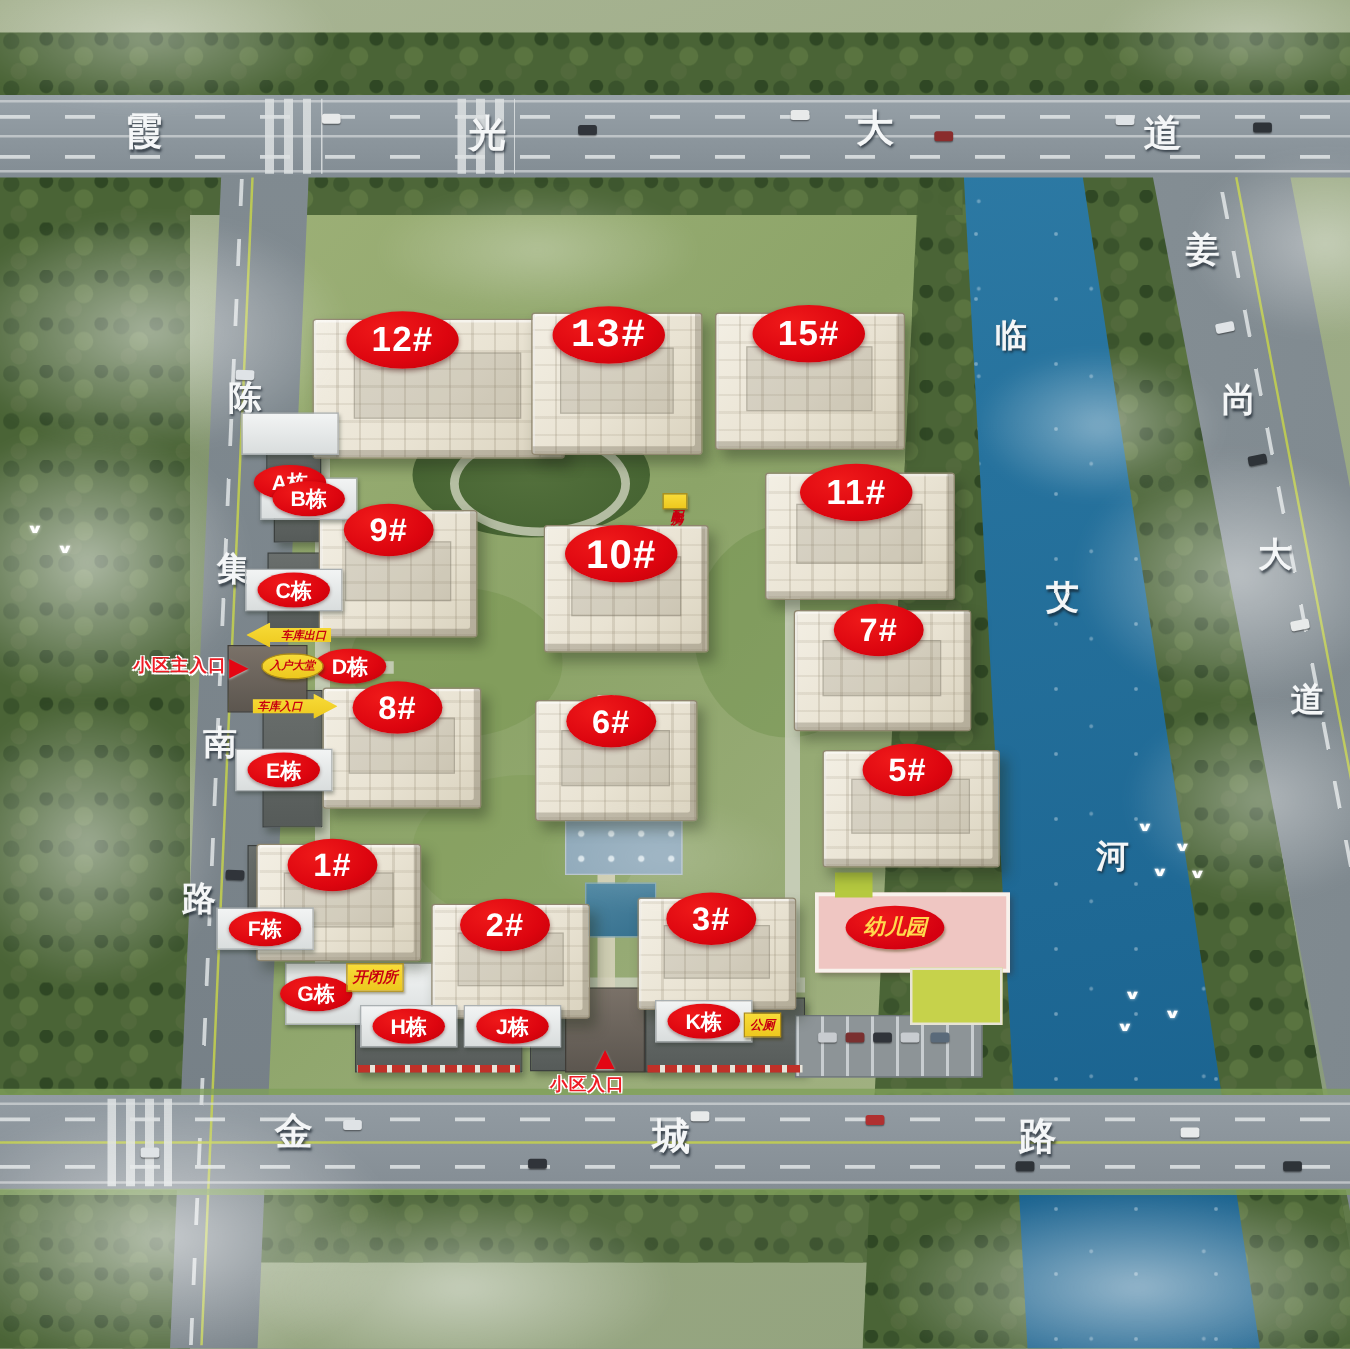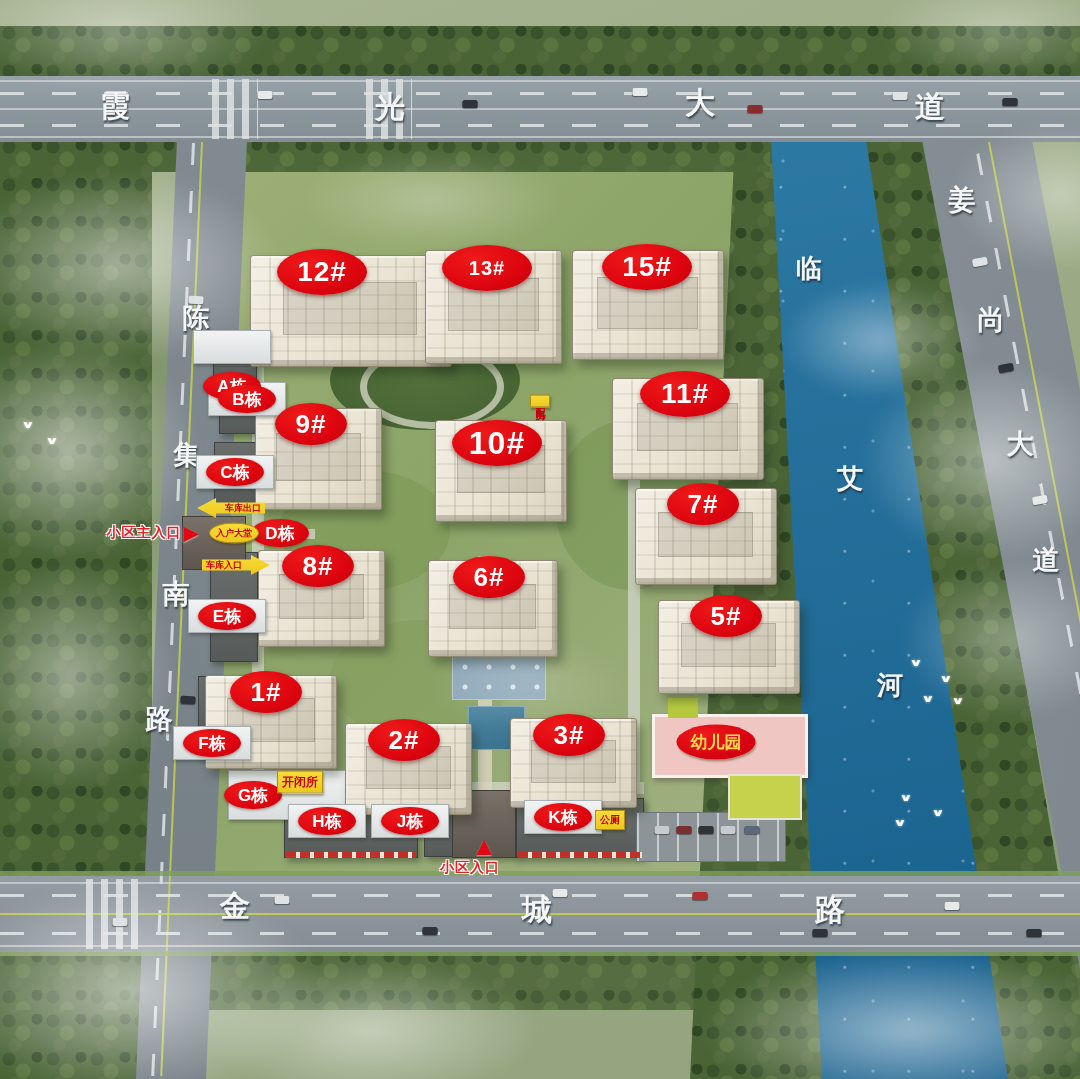--- a/index.html
+++ b/index.html
@@ -77,21 +77,21 @@
     text-shadow:1px 2px 2px rgba(20,30,40,.7),0 0 1px rgba(255,255,255,.4);}
   .num-label{position:absolute;z-index:32;transform:translate(-50%,-50%);display:flex;align-items:center;justify-content:center;
     background:radial-gradient(ellipse at 35% 30%,#ef1a1a 0%,#dd050f 60%,#c00008 100%);
     color:#fff;font-weight:bold;border-radius:50%;letter-spacing:1px;box-shadow:0 2px 4px rgba(60,0,0,.45);}
   .dong-label{position:absolute;z-index:32;transform:translate(-50%,-50%);display:flex;align-items:center;justify-content:center;
     width:58px;height:28px;background:radial-gradient(ellipse at 35% 30%,#ef1a1a 0%,#dd050f 60%,#c00008 100%);
     color:#fff;font-weight:bold;font-size:17px;border-radius:50%;box-shadow:0 1px 3px rgba(60,0,0,.45);}
   .board{position:absolute;z-index:31;transform:translate(-50%,-50%);width:76px;height:32px;
     background:linear-gradient(180deg,#f2f4f4,#d9dddd);border:1px solid #aab0b2;box-shadow:1px 2px 3px rgba(40,50,40,.4);}
   .fac{position:absolute;z-index:32;transform:translate(-50%,-50%);color:#c80010;font-weight:bold;white-space:nowrap;
-    background:linear-gradient(180deg,#f8dc39,#edc81e);border:1px solid #b08e14;box-shadow:1px 2px 2px rgba(60,50,0,.4);}
+    background:linear-gradient(180deg,#f8dc39,#edc81e);border:1px solid #b08e14;box-shadow:1px 2px 2px rgba(60,50,0,.4);font-style:italic;}
   .fac-rect{padding:2px 4px;}
   .fac-vert{writing-mode:vertical-rl;text-orientation:upright;padding:4px 2px;letter-spacing:1px;}
   .fac-oval{border-radius:50%;padding:3px 6px;border:1px solid #b08e14;}
   .fac-arrow{width:64px;height:20px;display:flex;align-items:center;border:none;box-shadow:none;}
   .fac-arrow-right{clip-path:polygon(0 22%,72% 22%,72% 0%,100% 50%,72% 100%,72% 78%,0 78%);justify-content:flex-start;padding-left:4px;}
   .fac-arrow-left{clip-path:polygon(100% 22%,28% 22%,28% 0%,0 50%,28% 100%,28% 78%,100% 78%);justify-content:flex-end;padding-right:4px;}
   .fac-kg{background:radial-gradient(ellipse at 35% 30%,#ef1a1a,#d50010 70%);color:#ffd94d;border:none;border-radius:50%;padding:6px 14px;}
   .ent-text{position:absolute;z-index:33;transform:translate(-50%,-50%);color:#ee1c25;font-weight:bold;font-size:14px;letter-spacing:1px;white-space:nowrap;
     text-shadow:-1px -1px 0 #fff,1px -1px 0 #fff,-1px 1px 0 #fff,1px 1px 0 #fff;}
   .ent-arrow{position:absolute;z-index:33;transform:translate(-50%,-50%);color:#e30613;font-size:26px;line-height:1;
@@ -251,21 +251,21 @@
       <div class="road-char" style="left: 991px; top: 320px; font-size: 27px;">尚</div>
       <div class="road-char" style="left: 1020px; top: 444px; font-size: 27px;">大</div>
       <div class="road-char" style="left: 1046px; top: 560px; font-size: 27px;">道</div>
       <div class="road-char" style="left: 235px; top: 906px; font-size: 30px;">金</div>
       <div class="road-char" style="left: 537px; top: 910px; font-size: 30px;">城</div>
       <div class="road-char" style="left: 830px; top: 910px; font-size: 30px;">路</div>
       <div class="road-char" style="left: 809px; top: 268px; font-size: 26px;">临</div>
       <div class="road-char" style="left: 850px; top: 478px; font-size: 26px;">艾</div>
       <div class="road-char" style="left: 890px; top: 685px; font-size: 26px;">河</div>
       <div class="num-label" style="left: 322px; top: 272px; width: 90px; height: 46px; font-size: 28px;">12#</div>
-      <div class="num-label" style="left: 487px; top: 268px; width: 90px; height: 46px; font-size: 20px;">13#</div>
+      <div class="num-label" style="left: 487px; top: 268px; width: 90px; height: 46px; font-size: 32px; font-family: Liberation Mono, monospace;">13#</div>
       <div class="num-label" style="left: 647px; top: 267px; width: 90px; height: 46px; font-size: 28px;">15#</div>
       <div class="num-label" style="left: 685px; top: 394px; width: 90px; height: 46px; font-size: 28px;">11#</div>
       <div class="num-label" style="left: 311px; top: 424px; width: 72px; height: 42px; font-size: 26px;">9#</div>
       <div class="num-label" style="left: 497px; top: 443px; width: 90px; height: 46px; font-size: 32px;">10#</div>
       <div class="num-label" style="left: 703px; top: 504px; width: 72px; height: 42px; font-size: 26px;">7#</div>
       <div class="num-label" style="left: 318px; top: 566px; width: 72px; height: 42px; font-size: 26px;">8#</div>
       <div class="num-label" style="left: 489px; top: 577px; width: 72px; height: 42px; font-size: 26px;">6#</div>
       <div class="num-label" style="left: 726px; top: 616px; width: 72px; height: 42px; font-size: 26px;">5#</div>
       <div class="num-label" style="left: 266px; top: 692px; width: 72px; height: 42px; font-size: 26px;">1#</div>
       <div class="num-label" style="left: 404px; top: 740px; width: 72px; height: 42px; font-size: 26px;">2#</div>

